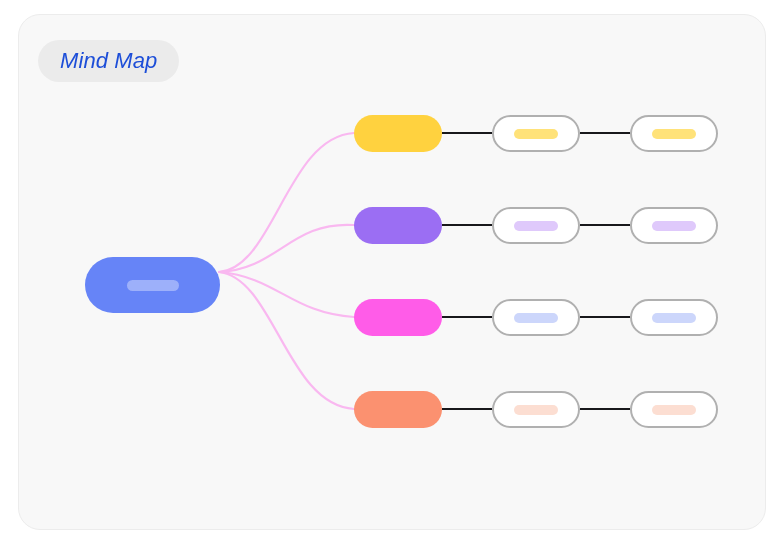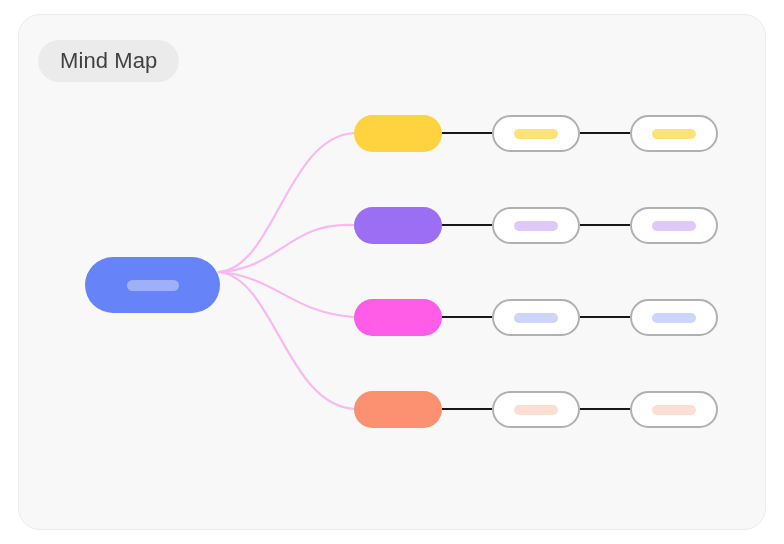--- a/index.html
+++ b/index.html
@@ -35,23 +35,24 @@
     position:absolute;
     left:19px; top:25px;
     height:42px;
     padding:0 22px;
     display:flex; align-items:center;
     background:#ebebeb;
     border-radius:21px;
   }
   #title-badge .badge-text {
     font-size:22px;
-    color:#404040;
+    color:#1d4ed8;
     letter-spacing:0.1px;
     white-space:nowrap;
+    font-style:italic;
   }
 
   
   #connector-layer {
     position:absolute;
     left:0; top:0;
     width:748px; height:516px;
     pointer-events:none;
   }
 

